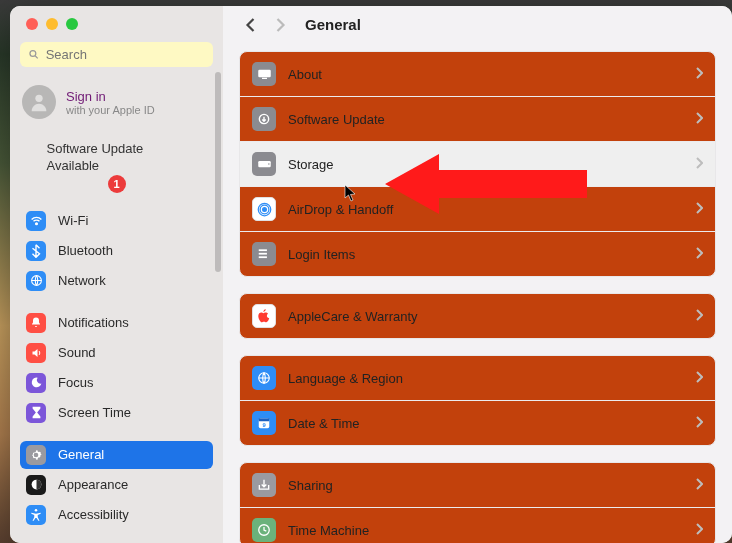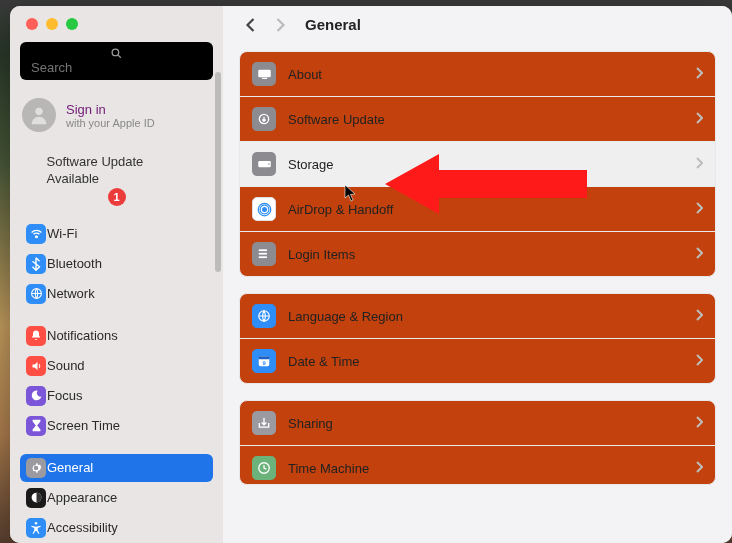--- a/index.html
+++ b/index.html
@@ -27,25 +27,24 @@
   display: flex;
   flex-direction: column;
 }
 .traffic { display: flex; gap: 8px; padding: 4px 2px 12px 6px; }
 .tl { width: 12px; height: 12px; border-radius: 50%; }
 .tl.red { background: #ff5f57; }
 .tl.yellow { background: #febc2e; }
 .tl.green { background: #28c840; }
 .search {
   display: flex; align-items: center;
-  background: #000000;
+  background: #fef9c3;
   border-radius: 6px;
   padding: 5px 8px;
   margin-bottom: 14px;
-  flex-direction: column;
 }
 .search input {
   border: none; background: transparent; outline: none;
   font-size: 13px; color: #888; width: 100%;
   margin-left: 6px;
 }
 .signin {
   display: flex; align-items: center; gap: 10px;
   padding: 4px 2px 14px 2px;
 }
@@ -64,21 +63,21 @@
 .update-row .lbl { font-size: 13px; color: #333; line-height: 1.3; }
 .badge {
   width: 18px; height: 18px; border-radius: 50%;
   background: #ec3b3b; color: #fff;
   font-size: 11px; font-weight: 600;
   display: flex; align-items: center; justify-content: center;
 }
 .side-list { flex: 1; overflow-y: auto; }
 .side-group { margin-bottom: 14px; }
 .side-item {
-  display: flex; align-items: center; gap: 1px;
+  display: flex; align-items: center; gap: 12px;
   padding: 4px 6px;
   border-radius: 6px;
   margin-bottom: 2px;
   cursor: pointer;
 }
 .side-item.selected { background: #1e74e8; color: #fff; }
 .side-item .lbl { font-size: 13px; color: #2a2a2a; }
 .side-item.selected .lbl { color: #fff; }
 .ico {
   width: 20px; height: 20px; border-radius: 5px;
@@ -350,20 +349,33 @@
               </svg>
             </div>
             <span class="lbl">Login Items</span>
             <span class="chev"><svg width="8" height="12" viewBox="0 0 8 12" fill="none" stroke="currentColor" stroke-width="2">
                 <polyline points="2,1 7,6 2,11"></polyline>
               </svg></span>
           </div>
         </div>
         <div class="panel">
           <div class="row">
+            <div class="ricon" style="background: rgb(255, 255, 255); border: 1px solid rgb(224, 224, 226);">
+              <svg width="14" height="16" viewBox="0 0 24 28" fill="#ff3b30">
+                <path d="M17 14c0-3 2-4 2-4-1-2-3-2-4-2-2 0-3 1-4 1s-2-1-4-1c-2 0-5 2-5 6 0 5 4 11 6 11 1 0 2-1 4-1s2 1 4 1c2 0 5-5 5-7-3-1-4-3-4-4zm-3-9c1-1 1-3 1-3-1 0-3 1-3 2-1 1-1 2-1 3 1 0 2-1 3-2z"></path>
+              </svg>
+            </div>
+            <span class="lbl">AppleCare &amp; Warranty</span>
+            <span class="chev"><svg width="8" height="12" viewBox="0 0 8 12" fill="none" stroke="currentColor" stroke-width="2">
+                <polyline points="2,1 7,6 2,11"></polyline>
+              </svg></span>
+          </div>
+        </div>
+        <div class="panel">
+          <div class="row">
             <div class="ricon" style="background: rgb(46, 141, 246);">
               <svg width="14" height="14" viewBox="0 0 24 24" fill="none" stroke="#fff" stroke-width="2">
                 <circle cx="12" cy="12" r="9"></circle>
                 <path d="M3 12h18M12 3c3 3 3 15 0 18M12 3c-3 3-3 15 0 18"></path>
               </svg>
             </div>
             <span class="lbl">Language &amp; Region</span>
             <span class="chev"><svg width="8" height="12" viewBox="0 0 8 12" fill="none" stroke="currentColor" stroke-width="2">
                 <polyline points="2,1 7,6 2,11"></polyline>
               </svg></span>

